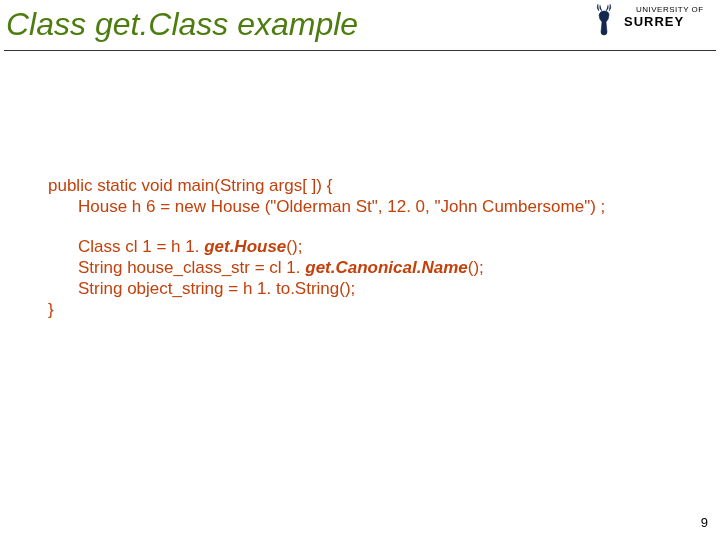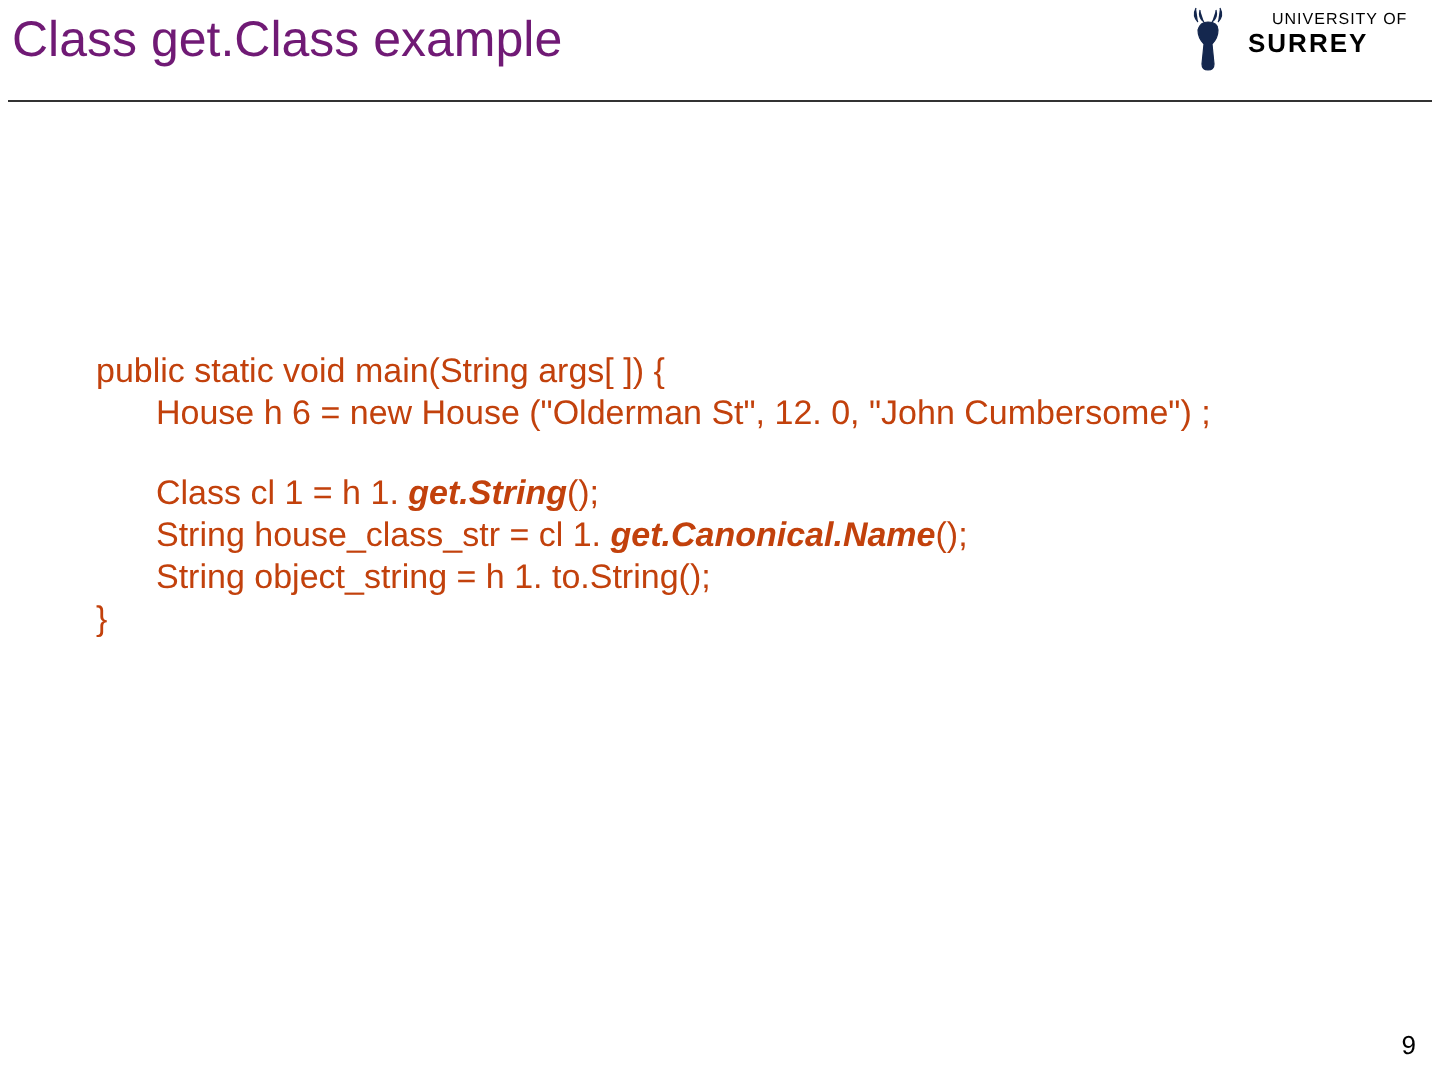--- a/index.html
+++ b/index.html
@@ -12,22 +12,23 @@
     position: relative;
     overflow: hidden;
   }
   .header {
     position: relative;
     height: 50px;
     border-bottom: 1px solid #333;
     margin: 0 4px;
   }
   .title {
-    font-size: 25px;
-    color: #701a75;
+    font-style: italic;
+    font-size: 32px;
+    color: #4d7c0f;
     padding: 6px 0 0 2px;
   }
   .logo {
     position: absolute;
     right: 2px;
     top: 2px;
     width: 124px;
     height: 40px;
   }
   .logo .stag {
@@ -96,21 +97,21 @@
       <div class="big">SURREY</div>
     </div>
   </div>
 </div>
 
 <div class="content">
   <div>public static void main(String args[ ]) {</div>
   <div class="indent">House h 6 = new House ("Olderman St", 12. 0, "John Cumbersome") ;</div>
   <div class="gap"></div>
   <div class="indent">
-    <span>Class cl 1 = h 1. </span><span class="ibold">get.String</span><span>();</span>
+    <span>Class cl 1 = h 1. </span><span class="ibold">get.House</span><span>();</span>
   </div>
   <div class="indent">
     <span>String house_class_str = cl 1. </span><span class="ibold">get.Canonical.Name</span><span>();</span>
   </div>
   <div class="indent">String object_string = h 1. to.String();</div>
   <div>}</div>
 </div>
 
 <div class="pagenum">9</div>
 

